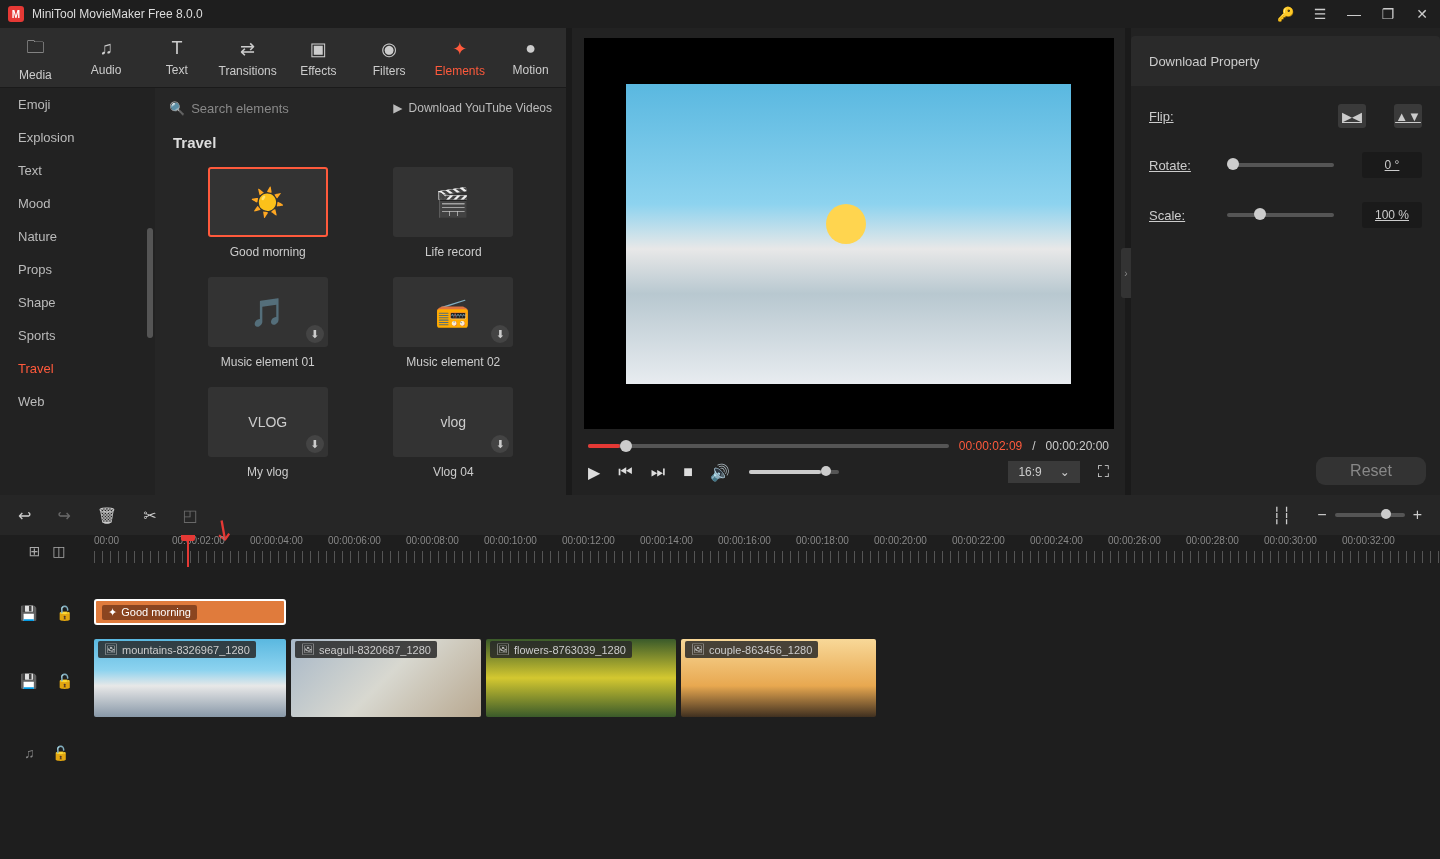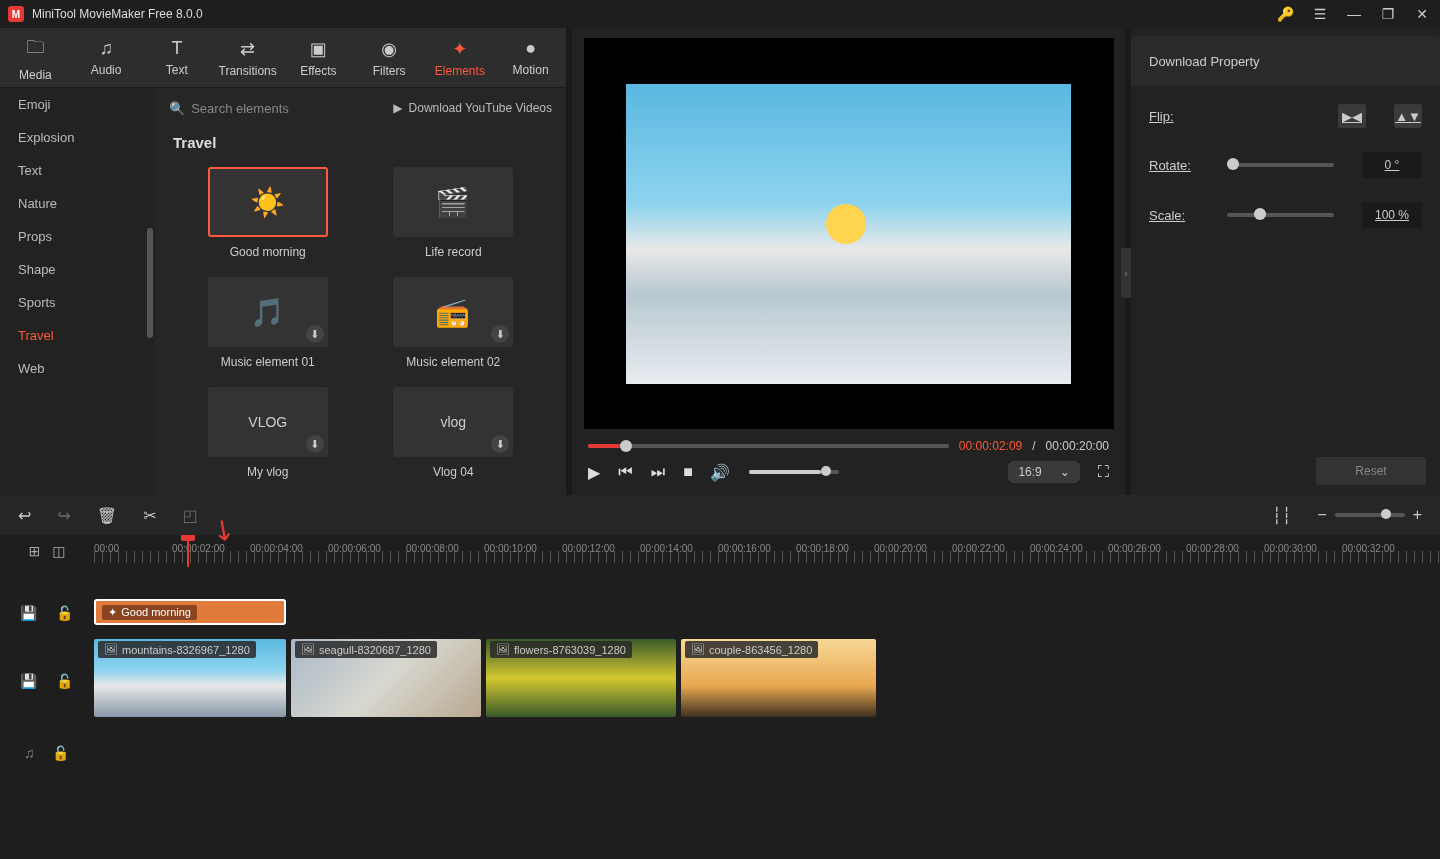--- a/index.html
+++ b/index.html
@@ -57,51 +57,51 @@
 .player-scrub .progress { position: absolute; left: 0; top: 0; height: 100%; width: 9%; background: #e53935; border-radius: 2px; }
 .player-scrub .handle { position: absolute; left: 9%; top: -4px; width: 12px; height: 12px; background: #ccc; border-radius: 50%; }
 .time-cur { color: #ff5a3c; font-size: 12px; }
 .time-dur { color: #ccc; font-size: 12px; }
 .player-controls { padding: 8px 16px 12px; display: flex; align-items: center; gap: 18px; }
 .pc-btn { color: #ddd; cursor: pointer; font-size: 16px; }
 .vol-bar { width: 90px; height: 4px; background: #555; position: relative; border-radius: 2px; }
 .vol-bar .fill { width: 80%; height: 100%; background: #ccc; border-radius: 2px; }
 .vol-bar .handle { position: absolute; left: 80%; top: -4px; width: 10px; height: 10px; background: #ccc; border-radius: 50%; }
 .spacer { flex: 1; }
-.aspect-dd { background: #3a3a3a; padding: 4px 10px; border-radius: 6px; display: flex; align-items: center; gap: 18px; font-size: 12px; cursor: pointer; }
+.aspect-dd { background: #3a3a3a; padding: 4px 10px; border-radius: 0; display: flex; align-items: center; gap: 18px; font-size: 12px; cursor: pointer; }
 
 
 .prop-panel { width: 309px; margin-left: 6px; background: #222; display: flex; flex-direction: column; position: relative; }
 .prop-header { height: 50px; background: #2a2a2a; display: flex; align-items: center; padding: 0 18px; font-size: 13px; border-radius: 4px 4px 0 0; margin-top:8px;}
 .prop-body { padding: 18px; display: flex; flex-direction: column; gap: 24px; }
 .prop-row { display: flex; align-items: center; gap: 28px; text-decoration: underline; }
 .prop-label { width: 50px; font-size: 13px; color: #ccc; }
 .flip-btn { width: 28px; height: 24px; background: #3a3a3a; border-radius: 3px; display: flex; align-items: center; justify-content: center; cursor: pointer; color: #ccc; font-size: 13px; }
 .slider { flex: 1; height: 4px; background: #555; position: relative; border-radius: 2px; }
 .slider .handle { position: absolute; top: -5px; width: 12px; height: 12px; background: #ccc; border-radius: 50%; }
 .slider .handle.h0 { left: 0; }
 .slider .handle.h25 { left: 25%; }
 .val-box { width: 60px; height: 26px; background: #1a1a1a; border-radius: 3px; display: flex; align-items: center; justify-content: center; font-size: 12px; color: #ccc; }
 .collapse-handle { position: absolute; left: -10px; top: 220px; width: 10px; height: 50px; background: #333; display: flex; align-items: center; justify-content: center; color: #888; font-size: 10px; cursor: pointer; border-radius: 3px 0 0 3px; }
-.reset-btn { position: absolute; bottom: 10px; right: 14px; width: 110px; height: 28px; background: #333; color: #888; display: flex; align-items: center; justify-content: center; border-radius: 3px; font-size: 12px; cursor: pointer; }
+.reset-btn { position: absolute; bottom: 10px; right: 14px; width: 110px; height: 28px; background: #333; color: #888; display: flex; align-items: center; justify-content: center; border-radius: 9px; font-size: 16px; cursor: pointer; }
 
 
 .timeline-area { height: 364px; background: #1e1e1e; display: flex; flex-direction: column; }
 .tl-toolbar { height: 40px; display: flex; align-items: center; padding: 0 18px; gap: 26px; background: #262626; position: relative;}
 .tl-btn { color: #ccc; cursor: pointer; font-size: 16px; }
 .tl-zoom { display:flex; align-items:center; gap:8px;}
 .zoom-slider { width: 70px; height: 4px; background: #555; position: relative; border-radius: 2px; }
 .zoom-slider .handle { position: absolute; right: 14px; top: -4px; width: 10px; height: 10px; background: #ccc; border-radius: 50%; }
 .arrow-annotation { position: absolute; left: 212px; top: 18px; color: #e53935; font-size: 28px; transform: rotate(35deg); pointer-events:none;}
 
 .tl-ruler-row { height: 32px; display: flex; background: #1e1e1e; }
 .tl-left-gutter { width: 94px; display: flex; align-items: center; justify-content: center; gap: 12px; font-size: 14px; color: #aaa; }
 .tl-ruler { flex: 1; position: relative; overflow: hidden; }
 .ruler-labels { display: flex; gap: 0; height: 16px; font-size: 10px; color: #888; }
-.ruler-labels span { width: 78px; flex-shrink:0;margin-top:8px; }
+.ruler-labels span { width: 78px; flex-shrink:0; }
 .ruler-ticks { height: 12px; background: repeating-linear-gradient(to right, #555 0 1px, transparent 1px 8px); }
 .playhead { position: absolute; left: 93px; top: 0; width: 2px; height: 320px; background: #e53935; z-index: 5; }
 .playhead::before { content: ""; position: absolute; top: -6px; left: -6px; width: 14px; height: 12px; background: #e53935; border-radius: 2px; }
 
 .tl-tracks { flex: 1; position: relative; }
 .track { height: 64px; display: flex; align-items: center; }
 .track.element-track { height: 40px; margin-top: 26px;}
 .track.audio-track { height: 40px; margin-top: 10px;}
 .track-gutter { width: 94px; display: flex; align-items: center; justify-content: center; gap: 18px; color: #888; font-size: 14px; }
 .track-body { flex: 1; position: relative; height: 100%; }
@@ -167,20 +167,21 @@
         <div class="top-tab">
           <span class="tab-icon">●</span>
           <span>Motion</span>
         </div>
       </div>
     <div class="cat-grid-row">
       <div class="categories" id="categories">
           <div class="cat-item">Emoji</div>
           <div class="cat-item">Explosion</div>
           <div class="cat-item">Text</div>
+          <div class="cat-item">Mood</div>
           <div class="cat-item">Nature</div>
           <div class="cat-item">Props</div>
           <div class="cat-item">Shape</div>
           <div class="cat-item">Sports</div>
           <div class="cat-item active">Travel</div>
           <div class="cat-item">Web</div>
           <div class="cat-scrollbar"></div>
       </div>
       <div class="grid-area">
         <div class="grid-header">

